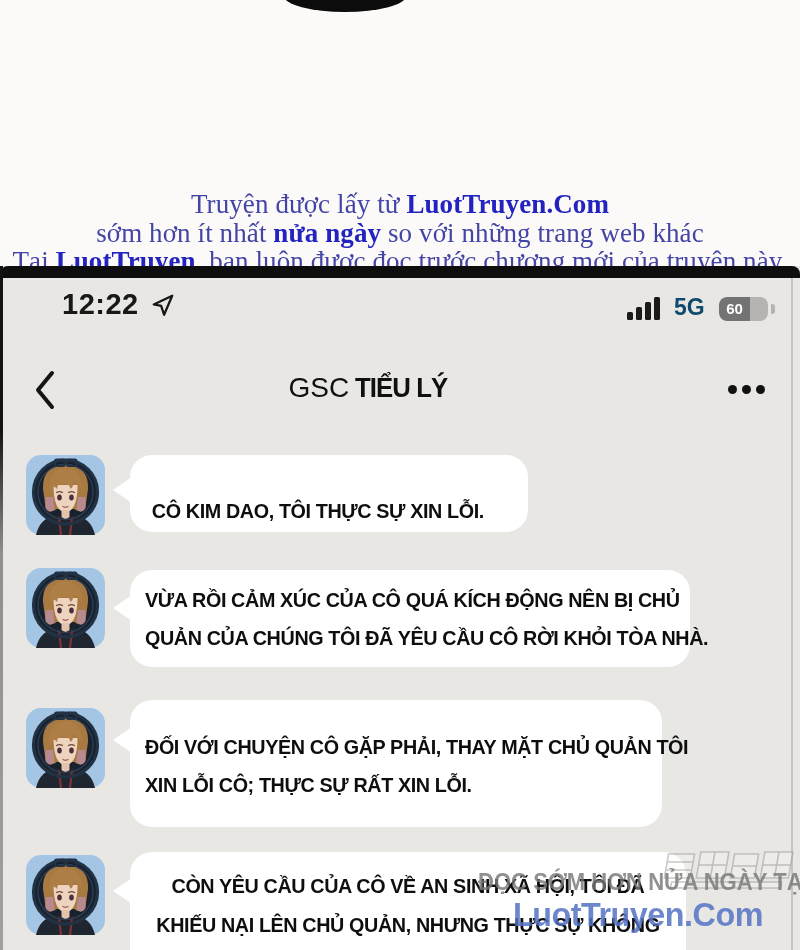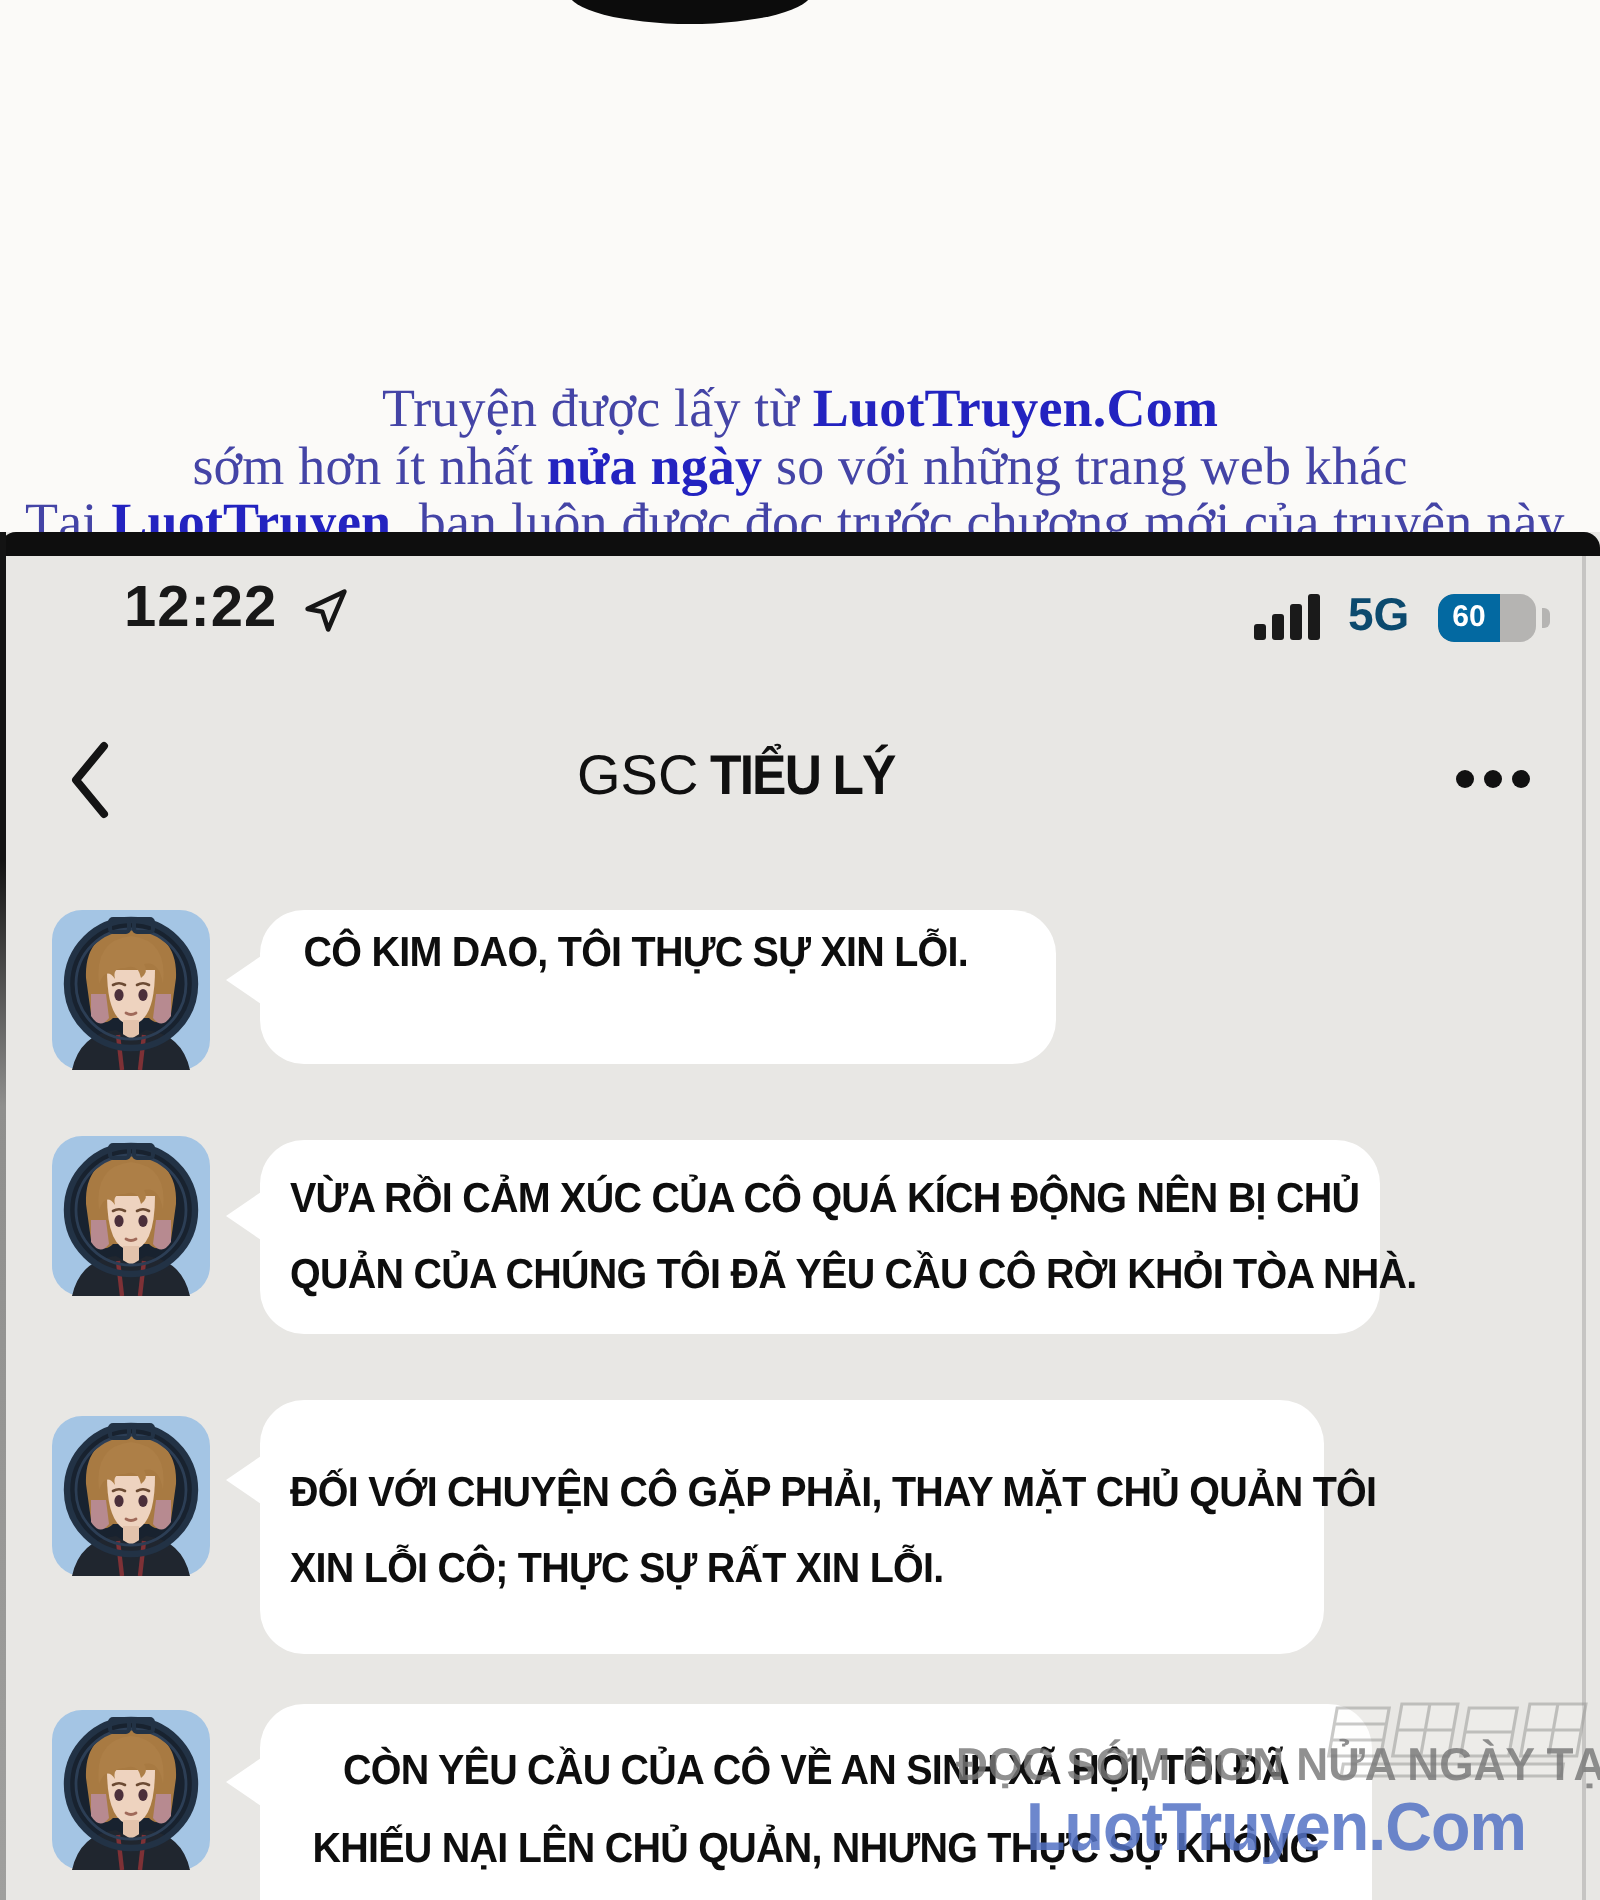--- a/index.html
+++ b/index.html
@@ -47,21 +47,21 @@
   .signal .b1 { left:0;  height:8px; }
   .signal .b2 { left:9px;  height:13px; }
   .signal .b3 { left:18px; height:18px; }
   .signal .b4 { left:27px; height:23px; }
   .network-5g { position:absolute; left:674px; top:28px; font-size:23px; font-weight:600; color:#0c4a6e; }
   .battery {
     position:absolute; left:719px; top:31px; width:49px; height:24px;
     background:#b5b4b2; border-radius:8px; overflow:hidden;
   }
   .battery-fill {
-    position:absolute; left:0; top:0; width:31px; height:24px; background:#0369a1;
+    position:absolute; left:0; top:0; width:31px; height:24px; background:#737373;
     border-radius:8px 0 0 8px; color:#fff; font-size:15px; font-weight:700;
     text-align:center; line-height:24px;
   }
   .battery-tip {
     position:absolute; left:771px; top:38px; width:4px; height:10px;
     background:#b5b4b2; border-radius:0 3px 3px 0;
   }
   
   .back-btn { position:absolute; left:34px; top:104px; cursor:pointer; }
   .chat-title {
@@ -84,21 +84,21 @@
     line-height:38px;
   }
   .bubble .tail {
     position:absolute; left:-17px; width:0; height:0;
     border-top:13px solid transparent; border-bottom:13px solid transparent;
     border-right:19px solid #ffffff;
   }
   .bubble .line { display:block; white-space:nowrap; transform:scaleX(0.94); transform-origin:left center; }
   .bubble.center { text-align:center; }
   .bubble.center .line { transform-origin:center center; }
-  #bubble-1 { top:455px; width:398px; height:77px; padding:3px 14px 0 14px; text-align:center; }
+  #bubble-1 { top:455px; width:398px; height:77px; padding:37px 14px 0 14px; text-align:center; }
   #bubble-1 .tail { top:22px; }
   #bubble-2 { top:570px; width:560px; height:97px; padding:11px 14px 0 15px; }
   #bubble-2 .tail { top:25px; }
   #bubble-3 { top:700px; width:532px; height:127px; padding:28px 14px 0 15px; }
   #bubble-3 .tail { top:27px; }
   #bubble-4 { top:852px; width:556px; height:132px; padding:14px 10px 0 10px; line-height:39px; }
   #bubble-4 .tail { top:26px; }
   #avatar-1 { top:455px; } #avatar-2 { top:568px; } #avatar-3 { top:708px; } #avatar-4 { top:855px; }
   
   .wm-logo { position:absolute; left:648px; top:846px; opacity:0.55; }

